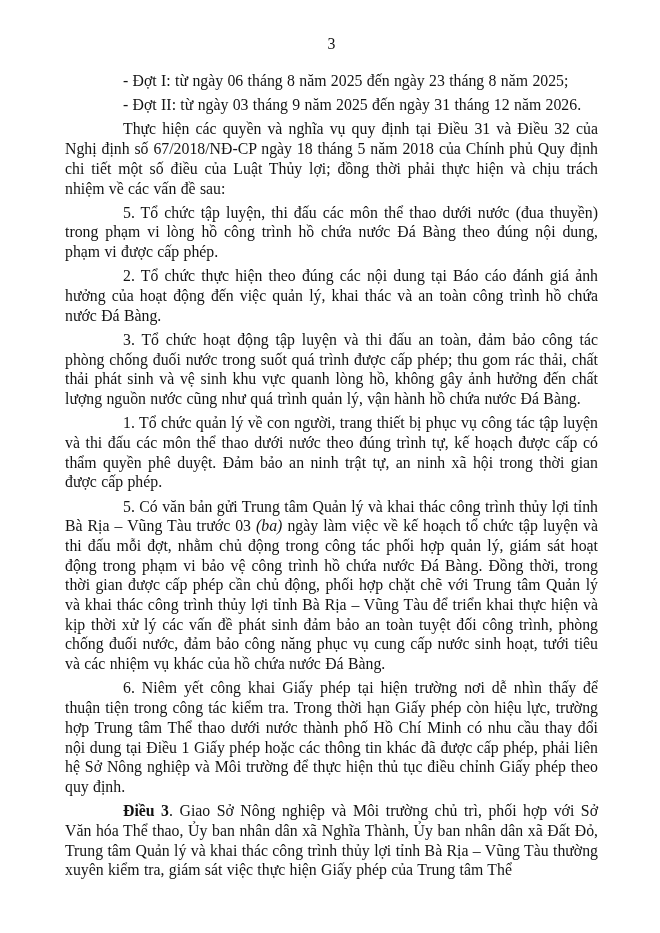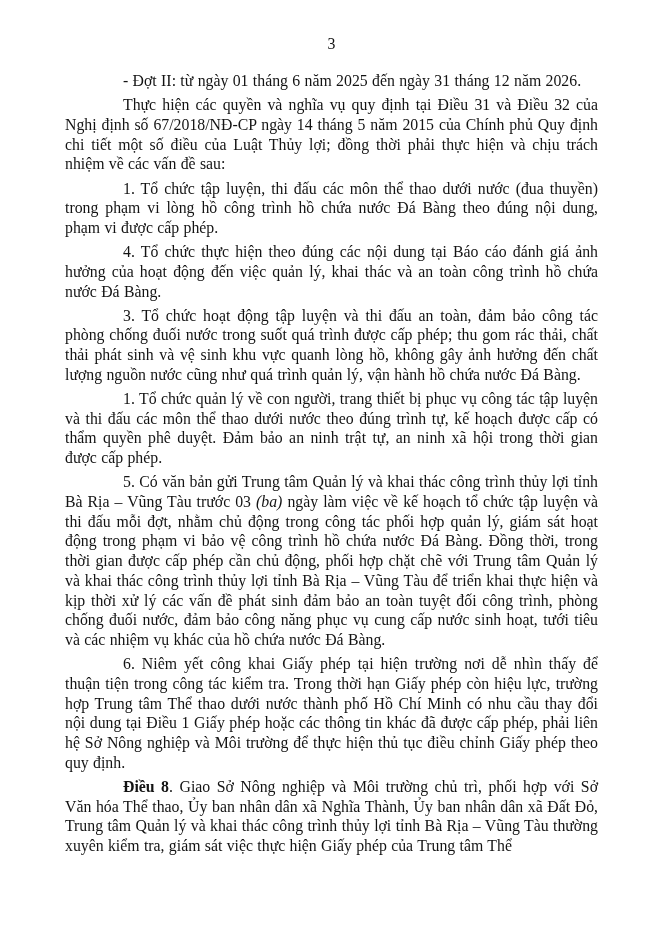--- a/index.html
+++ b/index.html
@@ -32,23 +32,24 @@
   }
   .para .run-bold   { font-weight: bold; }
   .para .run-italic { font-style: italic; }
 </style>
 </head>
 <body>
 
 <div class="page">
   <div class="page-number">3</div>
   <div class="doc-body">
-      <p class="para"><span class="">- Đợt II: từ ngày 01 tháng 6 năm 2025 đến ngày 31 tháng 12 năm 2026.</span></p>
-      <p class="para"><span class="">Thực hiện các quyền và nghĩa vụ quy định tại Điều 31 và Điều 32 của Nghị định số 67/2018/NĐ-CP ngày 14 tháng 5 năm 2015 của Chính phủ Quy định chi tiết một số điều của Luật Thủy lợi; đồng thời phải thực hiện và chịu trách nhiệm về các vấn đề sau:</span></p>
-      <p class="para"><span class="">1. Tổ chức tập luyện, thi đấu các môn thể thao dưới nước (đua thuyền) trong phạm vi lòng hồ công trình hồ chứa nước Đá Bàng theo đúng nội dung, phạm vi được cấp phép.</span></p>
-      <p class="para"><span class="">4. Tổ chức thực hiện theo đúng các nội dung tại Báo cáo đánh giá ảnh hưởng của hoạt động đến việc quản lý, khai thác và an toàn công trình hồ chứa nước Đá Bàng.</span></p>
+      <p class="para"><span class="">- Đợt I: từ ngày 06 tháng 8 năm 2025 đến ngày 23 tháng 8 năm 2025;</span></p>
+      <p class="para"><span class="">- Đợt II: từ ngày 03 tháng 9 năm 2025 đến ngày 31 tháng 12 năm 2026.</span></p>
+      <p class="para"><span class="">Thực hiện các quyền và nghĩa vụ quy định tại Điều 31 và Điều 32 của Nghị định số 67/2018/NĐ-CP ngày 18 tháng 5 năm 2018 của Chính phủ Quy định chi tiết một số điều của Luật Thủy lợi; đồng thời phải thực hiện và chịu trách nhiệm về các vấn đề sau:</span></p>
+      <p class="para"><span class="">5. Tổ chức tập luyện, thi đấu các môn thể thao dưới nước (đua thuyền) trong phạm vi lòng hồ công trình hồ chứa nước Đá Bàng theo đúng nội dung, phạm vi được cấp phép.</span></p>
+      <p class="para"><span class="">2. Tổ chức thực hiện theo đúng các nội dung tại Báo cáo đánh giá ảnh hưởng của hoạt động đến việc quản lý, khai thác và an toàn công trình hồ chứa nước Đá Bàng.</span></p>
       <p class="para"><span class="">3. Tổ chức hoạt động tập luyện và thi đấu an toàn, đảm bảo công tác phòng chống đuối nước trong suốt quá trình được cấp phép; thu gom rác thải, chất thải phát sinh và vệ sinh khu vực quanh lòng hồ, không gây ảnh hưởng đến chất lượng nguồn nước cũng như quá trình quản lý, vận hành hồ chứa nước Đá Bàng.</span></p>
       <p class="para"><span class="">1. Tổ chức quản lý về con người, trang thiết bị phục vụ công tác tập luyện và thi đấu các môn thể thao dưới nước theo đúng trình tự, kế hoạch được cấp có thẩm quyền phê duyệt. Đảm bảo an ninh trật tự, an ninh xã hội trong thời gian được cấp phép.</span></p>
       <p class="para"><span class="">5. Có văn bản gửi Trung tâm Quản lý và khai thác công trình thủy lợi tỉnh Bà Rịa – Vũng Tàu trước 03 </span><span class="run-italic">(ba)</span><span class=""> ngày làm việc về kế hoạch tổ chức tập luyện và thi đấu mỗi đợt, nhằm chủ động trong công tác phối hợp quản lý, giám sát hoạt động trong phạm vi bảo vệ công trình hồ chứa nước Đá Bàng. Đồng thời, trong thời gian được cấp phép cần chủ động, phối hợp chặt chẽ với Trung tâm Quản lý và khai thác công trình thủy lợi tỉnh Bà Rịa – Vũng Tàu để triển khai thực hiện và kịp thời xử lý các vấn đề phát sinh đảm bảo an toàn tuyệt đối công trình, phòng chống đuối nước, đảm bảo công năng phục vụ cung cấp nước sinh hoạt, tưới tiêu và các nhiệm vụ khác của hồ chứa nước Đá Bàng.</span></p>
       <p class="para"><span class="">6. Niêm yết công khai Giấy phép tại hiện trường nơi dễ nhìn thấy để thuận tiện trong công tác kiểm tra. Trong thời hạn Giấy phép còn hiệu lực, trường hợp Trung tâm Thể thao dưới nước thành phố Hồ Chí Minh có nhu cầu thay đổi nội dung tại Điều 1 Giấy phép hoặc các thông tin khác đã được cấp phép, phải liên hệ Sở Nông nghiệp và Môi trường để thực hiện thủ tục điều chỉnh Giấy phép theo quy định.</span></p>
-      <p class="para"><span class="run-bold ">Điều 8</span><span class="">. Giao Sở Nông nghiệp và Môi trường chủ trì, phối hợp với Sở Văn hóa Thể thao, Ủy ban nhân dân xã Nghĩa Thành, Ủy ban nhân dân xã Đất Đỏ, Trung tâm Quản lý và khai thác công trình thủy lợi tỉnh Bà Rịa – Vũng Tàu thường xuyên kiểm tra, giám sát việc thực hiện Giấy phép của Trung tâm Thể</span></p>
+      <p class="para"><span class="run-bold ">Điều 3</span><span class="">. Giao Sở Nông nghiệp và Môi trường chủ trì, phối hợp với Sở Văn hóa Thể thao, Ủy ban nhân dân xã Nghĩa Thành, Ủy ban nhân dân xã Đất Đỏ, Trung tâm Quản lý và khai thác công trình thủy lợi tỉnh Bà Rịa – Vũng Tàu thường xuyên kiểm tra, giám sát việc thực hiện Giấy phép của Trung tâm Thể</span></p>
     </div>
 </div>
 
 </body></html>

